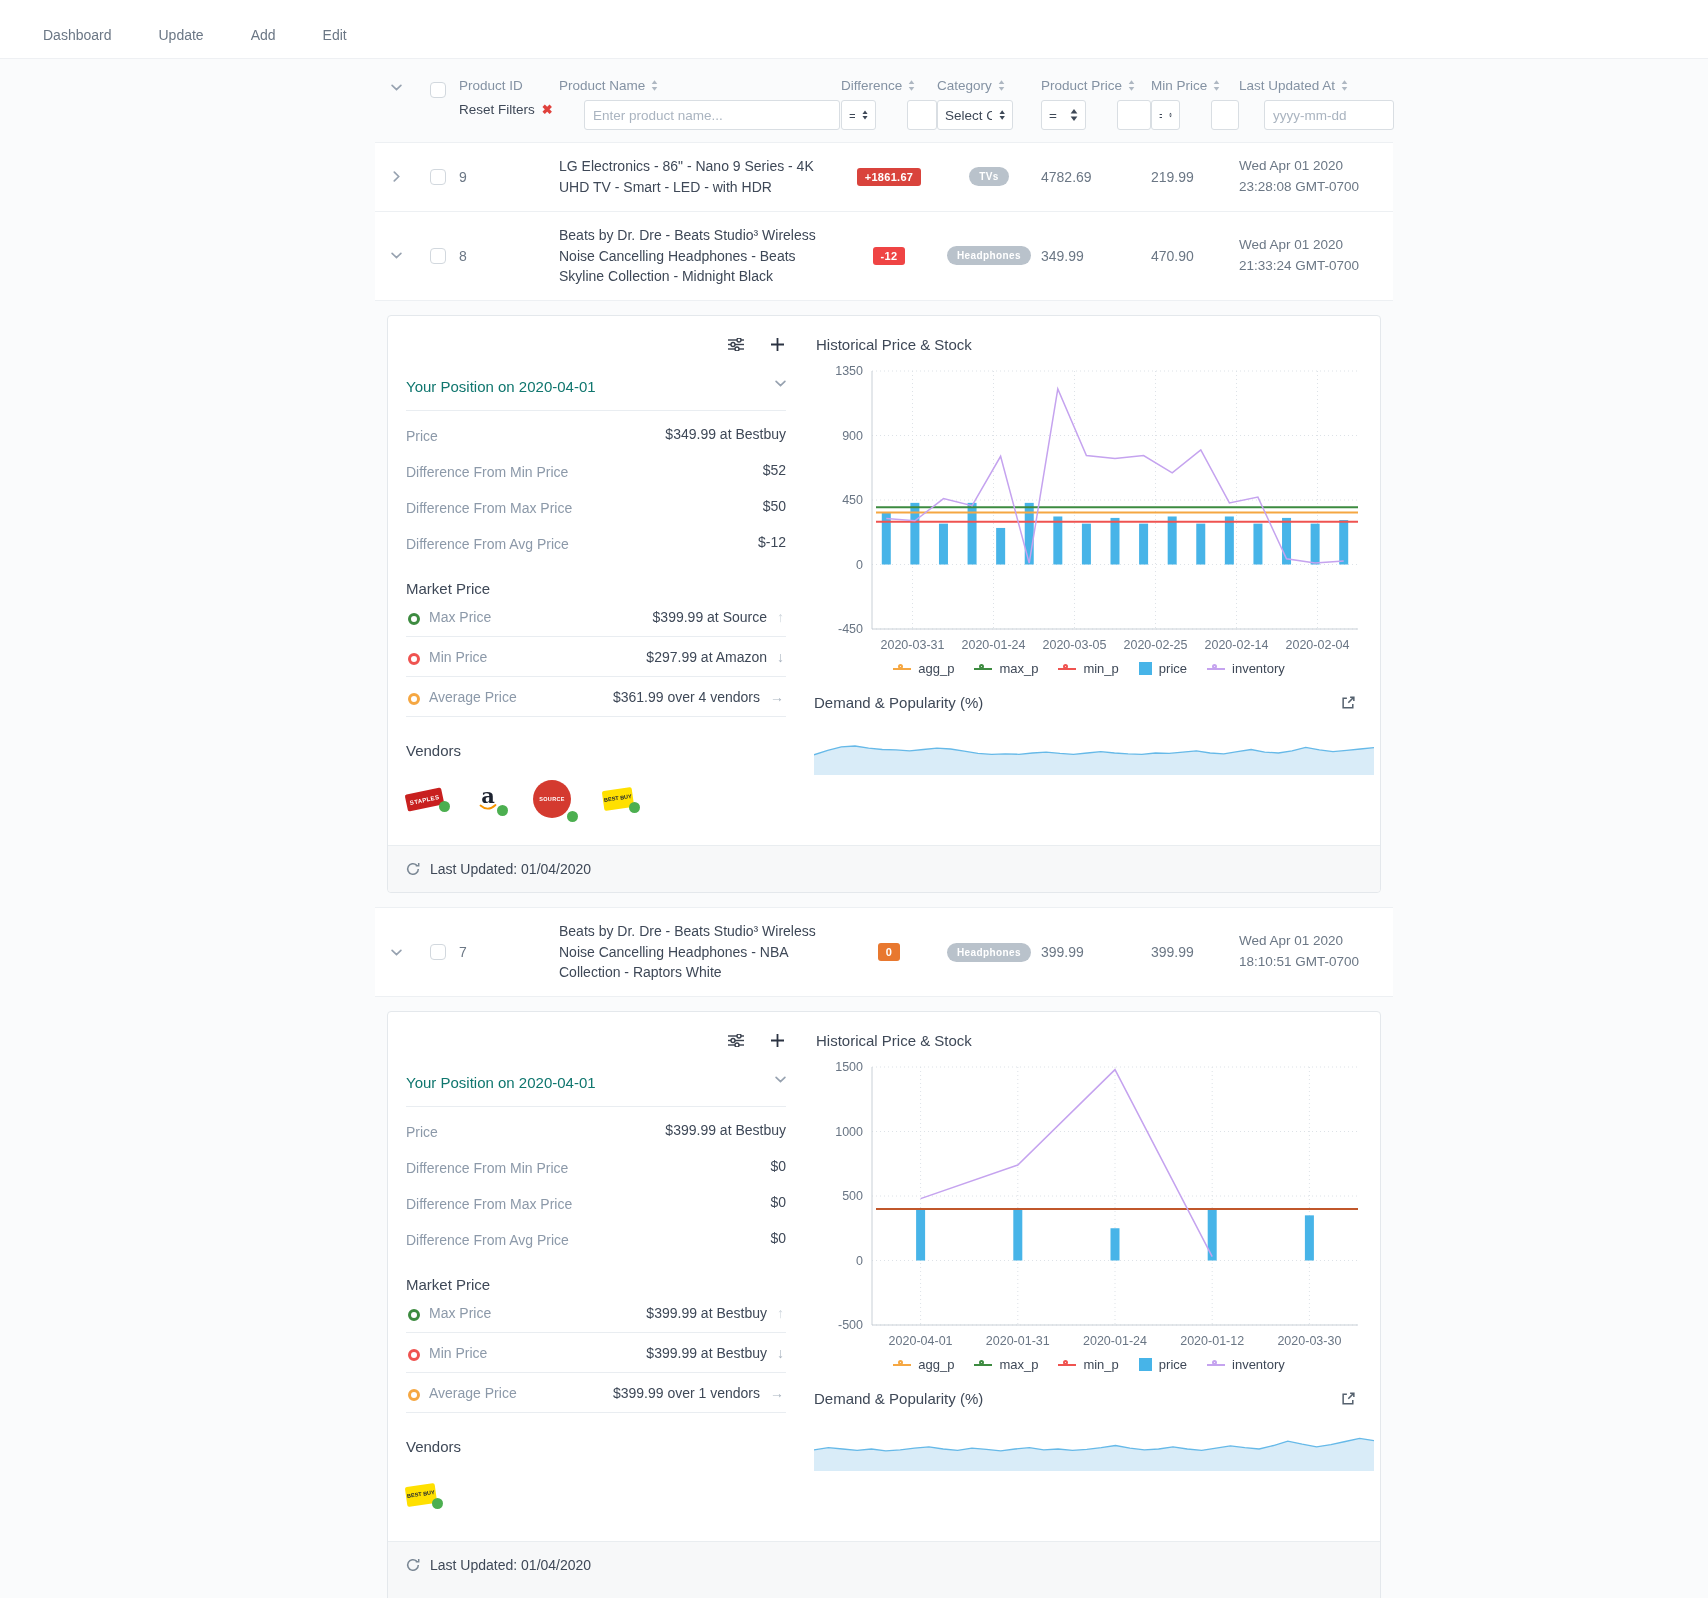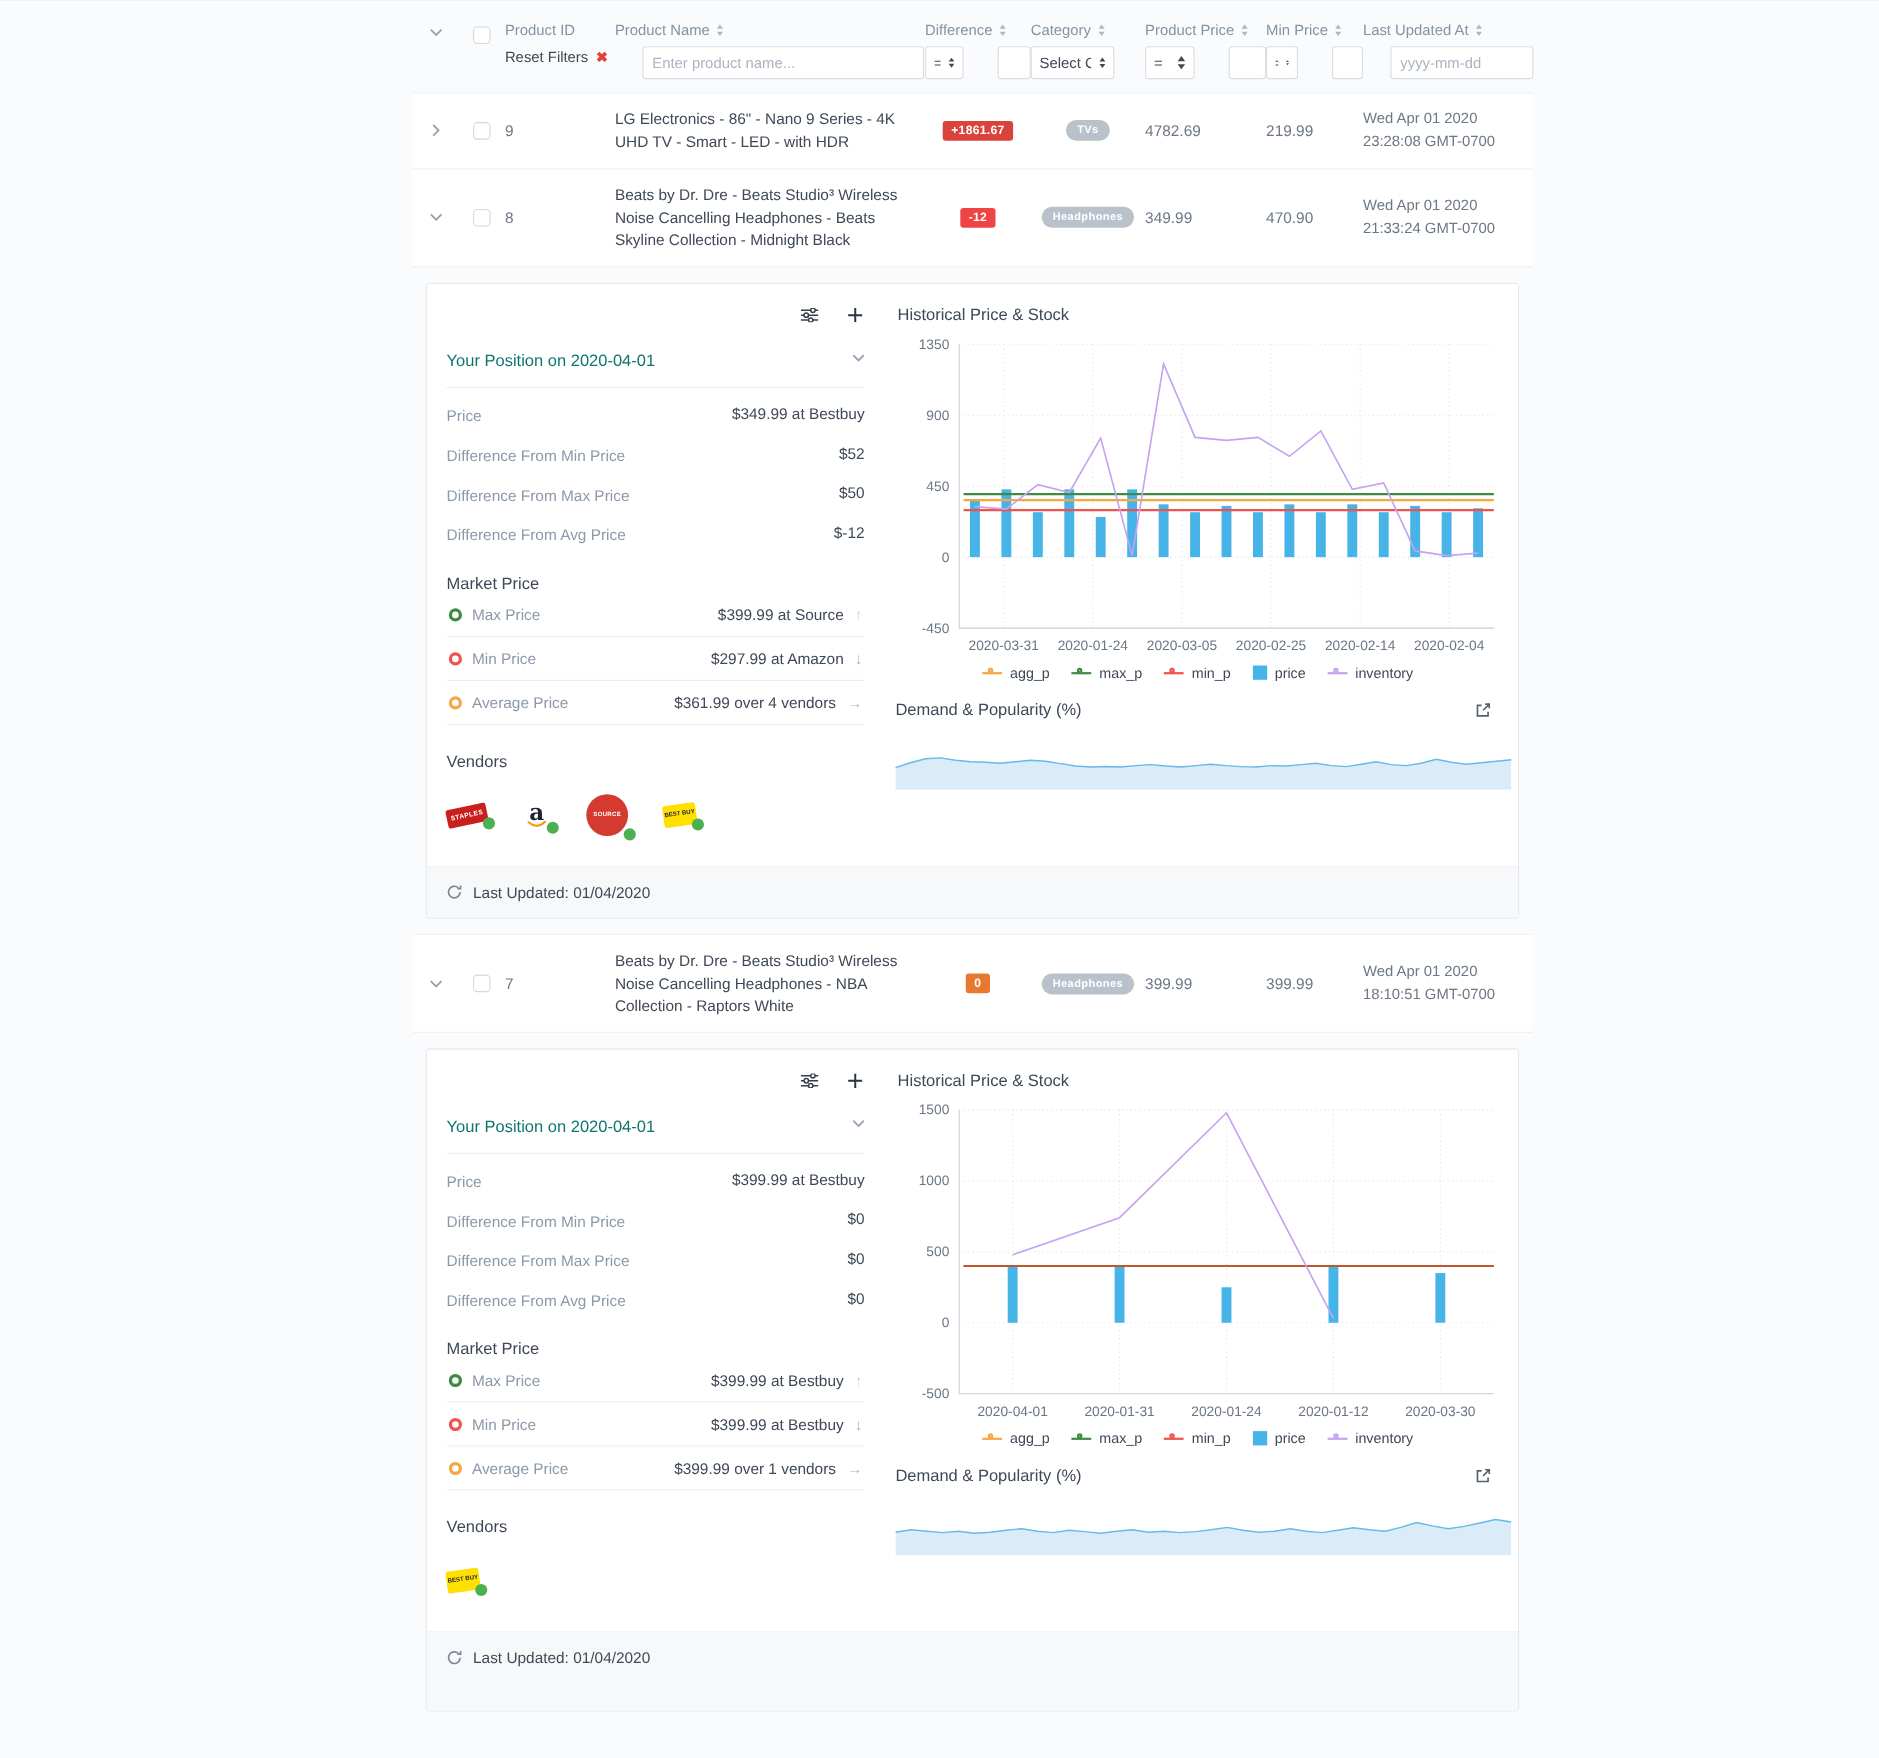--- a/index.html
+++ b/index.html
@@ -50,21 +50,21 @@
 
   .tool-icons { display:flex; justify-content:flex-end; align-items:center; gap:27px; padding:4px 2px 0 0; }
   .tool-icons > * { cursor:pointer; }
 
   .pos-head { display:flex; justify-content:space-between; align-items:flex-start; margin-top:27px; padding-bottom:15px; border-bottom:1px solid #e9edf1; font-size:15px; color:#0f766e; }
   .drow { display:flex; justify-content:space-between; margin-top:15px; font-size:14px; }
   .drow .lab { color:#8c99a9; max-width:175px; line-height:1.5; }
   .drow .val { color:#3e4857; text-align:right; }
 
   .sec-title { font-size:15px; color:#3e4857; margin-top:25px; }
-  .mrow { display:flex; align-items:center; padding:12px 2px 11px; border-bottom:1px solid #e9edf1; font-size:14px; }
+  .mrow { display:flex; align-items:flex-end; padding:12px 2px 11px; border-bottom:1px solid #e9edf1; font-size:14px; }
   .mcircle { width:12px; height:12px; border-radius:50%; border:3px solid #999; background:#fff; flex:none; }
   .mrow .lab { color:#8c99a9; margin-left:9px; }
   .mrow .val { margin-left:auto; color:#3e4857; }
   .mrow .arr { margin-left:10px; font-size:14px; }
   .arr-up { color:#cfd6dd; }
   .arr-down, .arr-right { color:#aab4c0; }
 
   .vrow { display:flex; align-items:center; gap:32px; margin-top:18px; min-height:44px; }
   .vendor { position:relative; display:inline-flex; cursor:pointer; }
   .vdot { position:absolute; right:-7px; bottom:-4px; width:11px; height:11px; border-radius:50%; background:#4caf50; }
@@ -84,20 +84,26 @@
   .demand-head .ext { cursor:pointer; }
   .demand-svg { display:block; margin-top:14px; }
 
   .card-footer { margin-top:24px; display:flex; align-items:center; gap:10px; background:#f7f8f9; border-top:1px solid #e9edf0; padding:15px 18px 40px; font-size:14px; color:#3e4857; border-radius:0 0 4px 4px; }
   .card-footer.compact { padding-bottom:15px; }
 </style>
 </head>
 <body>
 
 <div class="app-header">
+  <div class="tabs">
+    <span class="tab">Dashboard</span>
+    <span class="tab">Update</span>
+    <span class="tab">Add</span>
+    <span class="tab">Edit</span>
+  </div>
 </div>
 
 <div class="content">
 
   <div class="grid filter-row">
     <span class="cell c-exp hdr-stack">
       <svg class="chev rot90" width="11" height="11" viewBox="0 0 10 10">
           <path d="M3 1l4 4-4 4" stroke="#97a2b0" stroke-width="1.5" fill="none" stroke-linecap="round"></path>
         </svg>
     </span>

